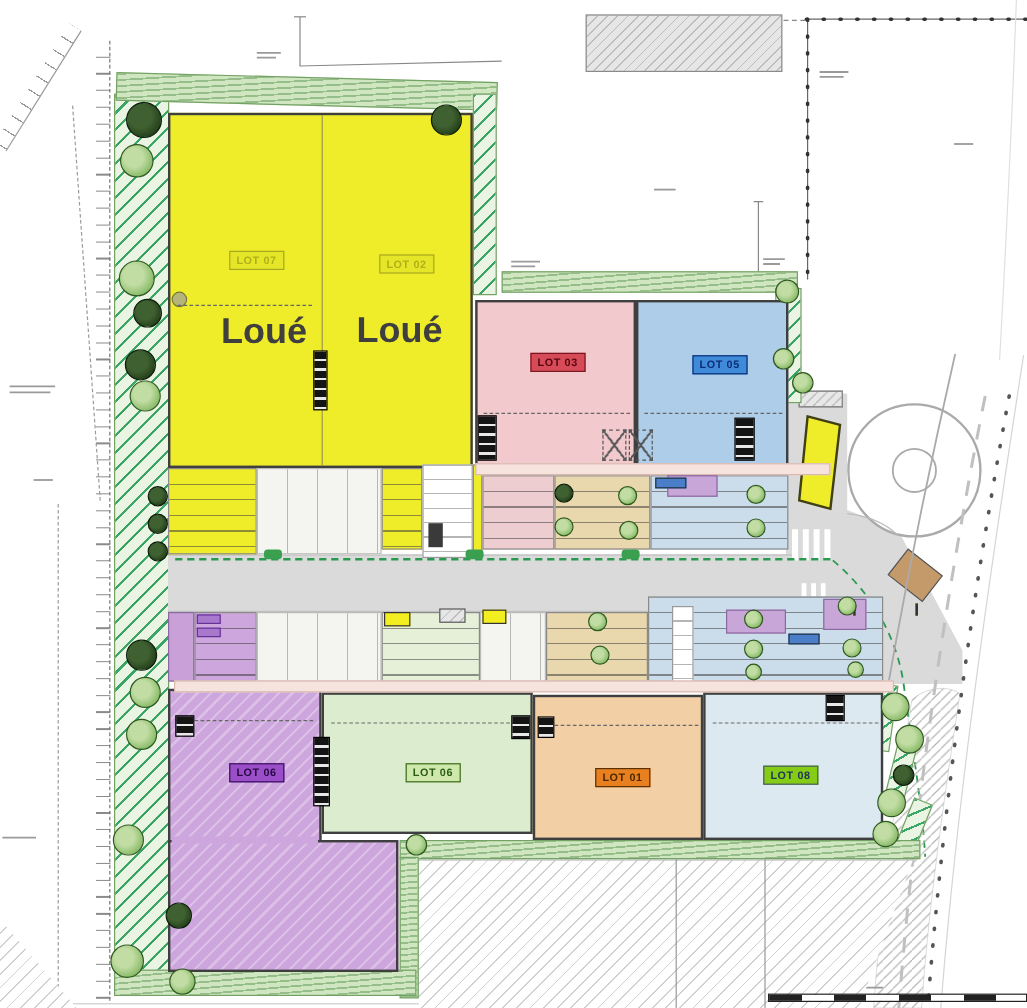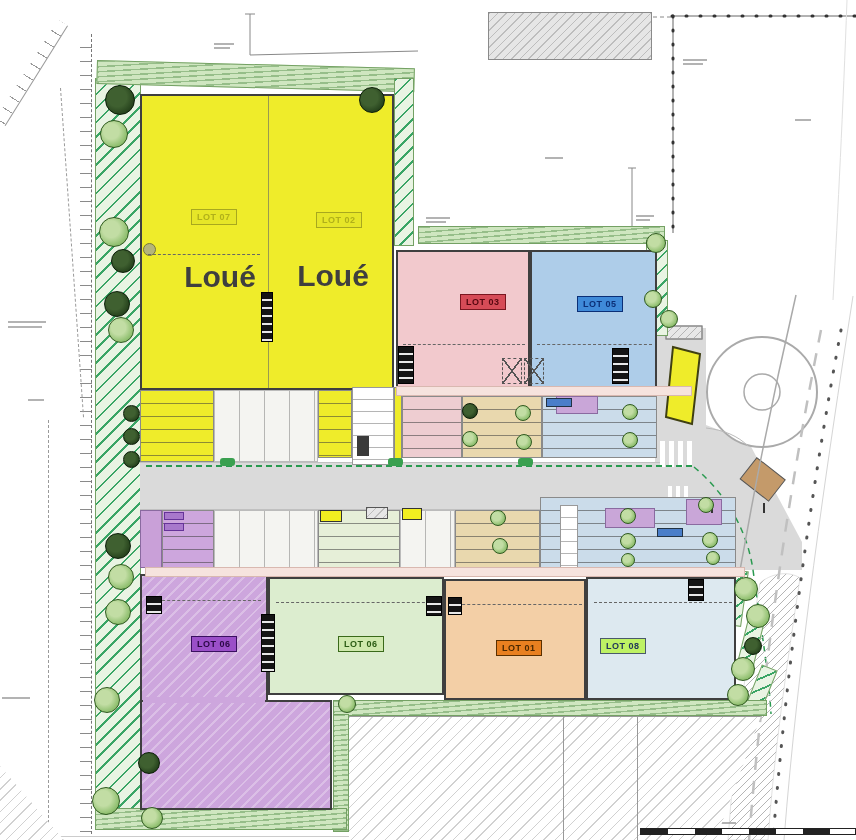--- a/index.html
+++ b/index.html
@@ -220,21 +220,21 @@
   <div class="bldg" style="left:396px;top:250px;width:134px;height:140px;background:#f2c9cd;">
     <div class="inner-dash" style="left:5px;top:92px;width:122px;"></div>
   </div>
   <div class="bldg" style="left:530px;top:250px;width:127px;height:140px;background:#aecde9;">
     <div class="inner-dash" style="left:5px;top:92px;width:115px;"></div>
   </div>
   <div class="core" style="left:398px;top:346px;width:16px;height:38px;"></div>
   <div class="core" style="left:612px;top:348px;width:17px;height:36px;"></div>
   <div class="xbox" style="left:502px;top:358px;width:20px;height:26px;"></div>
   <div class="xbox" style="left:524px;top:358px;width:20px;height:26px;"></div>
-  <div class="lottag" style="left:442px;top:294px;background:#d64b57;border-color:#7a1620;color:#55060f;margin-left:18px;">LOT 03</div>
+  <div class="lottag" style="left:442px;top:294px;background:#d64b57;border-color:#7a1620;color:#55060f;">LOT 03</div>
   <div class="lottag" style="left:577px;top:296px;background:#3f8ad9;border-color:#0b2f77;color:#0b2f77;">LOT 05</div>
 
   <div class="bldg" style="left:140px;top:574px;width:128px;height:128px;background:#cda6dd;background-image:repeating-linear-gradient(135deg, rgba(255,255,255,.28) 0 2px, transparent 2px 8px);">
     <div class="inner-dash" style="left:5px;top:24px;width:114px;"></div>
   </div>
   <div class="bldg" style="left:140px;top:700px;width:192px;height:110px;background:#cda6dd;background-image:repeating-linear-gradient(135deg, rgba(255,255,255,.28) 0 2px, transparent 2px 8px);"></div>
   <div style="left:143px;top:697px;width:122px;height:6px;background:#cda6dd;z-index:4;"></div>
   <div class="core" style="left:146px;top:596px;width:16px;height:18px;"></div>
   <div class="lottag" style="left:191px;top:636px;background:#9a4fc8;border-color:#3a1060;color:#2a0845;">LOT 06</div>
 
@@ -248,21 +248,21 @@
   <div class="bldg" style="left:444px;top:579px;width:142px;height:121px;background:#f3cfa6;">
     <div class="inner-dash" style="left:6px;top:23px;width:130px;"></div>
   </div>
   <div class="core" style="left:448px;top:597px;width:14px;height:18px;"></div>
   <div class="lottag" style="left:496px;top:640px;background:#e88020;border-color:#5a3000;color:#4a2800;">LOT 01</div>
 
   <div class="bldg" style="left:586px;top:577px;width:150px;height:123px;background:#dde9f0;">
     <div class="inner-dash" style="left:6px;top:23px;width:138px;"></div>
   </div>
   <div class="core" style="left:688px;top:579px;width:16px;height:22px;"></div>
-  <div class="lottag" style="left:600px;top:638px;background:#bef264;border-color:#4a5a6a;color:#22365a;text-align:right;">LOT 08</div>
+  <div class="lottag" style="left:636px;top:638px;background:#84cc16;border-color:#4a5a6a;color:#22365a;text-align:right;">LOT 08</div>
 
   <div class="scalebar" style="left:640px;top:828px;width:216px;height:7px;"></div>
   <div style="left:60px;top:836px;width:470px;height:1px;background:#ccc;"></div>
 
   <div id="trees" style="left:0;top:0;width:856px;height:840px;pointer-events:none;">
       <div class="tree d" style="left: 105px; top: 85px; width: 30px; height: 30px;"></div>
       <div class="tree d" style="left: 359px; top: 87px; width: 26px; height: 26px;"></div>
       <div class="tree l" style="left: 100px; top: 120px; width: 28px; height: 28px;"></div>
       <div class="tree l" style="left: 99px; top: 217px; width: 30px; height: 30px;"></div>
       <div class="tree d" style="left: 111px; top: 249px; width: 24px; height: 24px;"></div>

